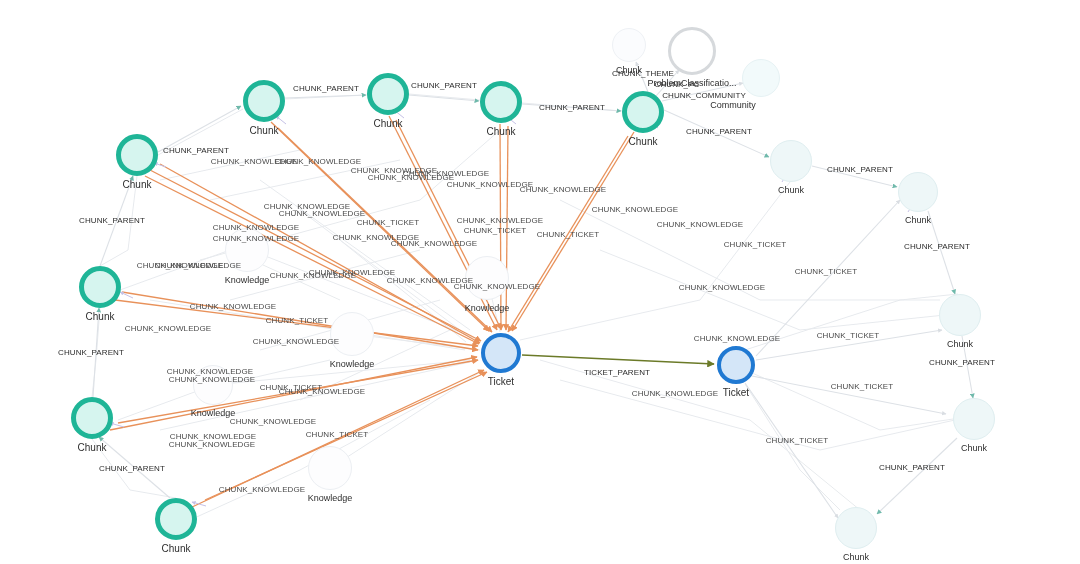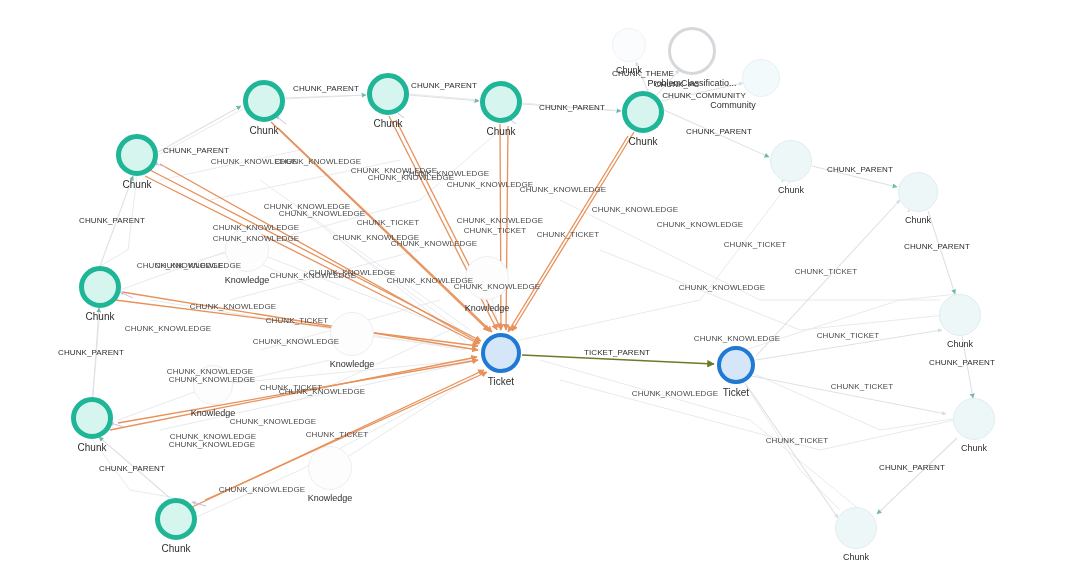--- a/index.html
+++ b/index.html
@@ -265,21 +265,21 @@
       <div class="edge-label" style="left: 91px; top: 352px;">CHUNK_PARENT</div>
       <div class="edge-label" style="left: 132px; top: 468px;">CHUNK_PARENT</div>
       <div class="edge-label" style="left: 719px; top: 131px;">CHUNK_PARENT</div>
       <div class="edge-label" style="left: 860px; top: 169px;">CHUNK_PARENT</div>
       <div class="edge-label" style="left: 937px; top: 246px;">CHUNK_PARENT</div>
       <div class="edge-label" style="left: 962px; top: 362px;">CHUNK_PARENT</div>
       <div class="edge-label" style="left: 912px; top: 467px;">CHUNK_PARENT</div>
       <div class="edge-label" style="left: 643px; top: 73px;">CHUNK_THEME</div>
       <div class="edge-label" style="left: 677px; top: 84px;">CHUNK_PC</div>
       <div class="edge-label" style="left: 704px; top: 95px;">CHUNK_COMMUNITY</div>
-      <div class="edge-label" style="left: 617px; top: 352px; text-align: right;">TICKET_PARENT</div>
+      <div class="edge-label" style="left: 617px; top: 372px; text-align: right;">TICKET_PARENT</div>
       <div class="edge-label faded" style="left: 254px; top: 161px;">CHUNK_KNOWLEDGE</div>
       <div class="edge-label faded" style="left: 318px; top: 161px;">CHUNK_KNOWLEDGE</div>
       <div class="edge-label faded" style="left: 394px; top: 170px;">CHUNK_KNOWLEDGE</div>
       <div class="edge-label faded" style="left: 446px; top: 173px;">CHUNK_KNOWLEDGE</div>
       <div class="edge-label faded" style="left: 411px; top: 177px;">CHUNK_KNOWLEDGE</div>
       <div class="edge-label faded" style="left: 490px; top: 184px;">CHUNK_KNOWLEDGE</div>
       <div class="edge-label faded" style="left: 563px; top: 189px;">CHUNK_KNOWLEDGE</div>
       <div class="edge-label faded" style="left: 307px; top: 206px;">CHUNK_KNOWLEDGE</div>
       <div class="edge-label faded" style="left: 322px; top: 213px;">CHUNK_KNOWLEDGE</div>
       <div class="edge-label faded" style="left: 635px; top: 209px;">CHUNK_KNOWLEDGE</div>

